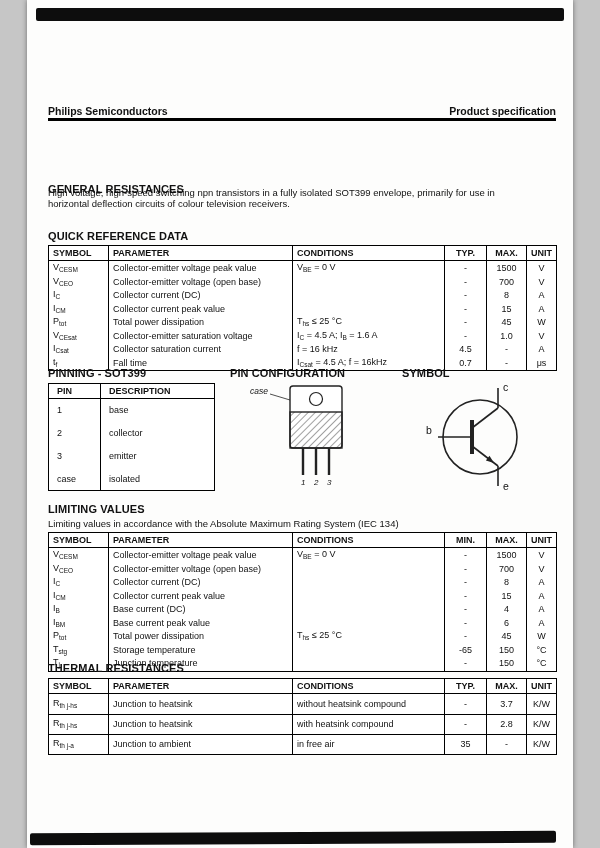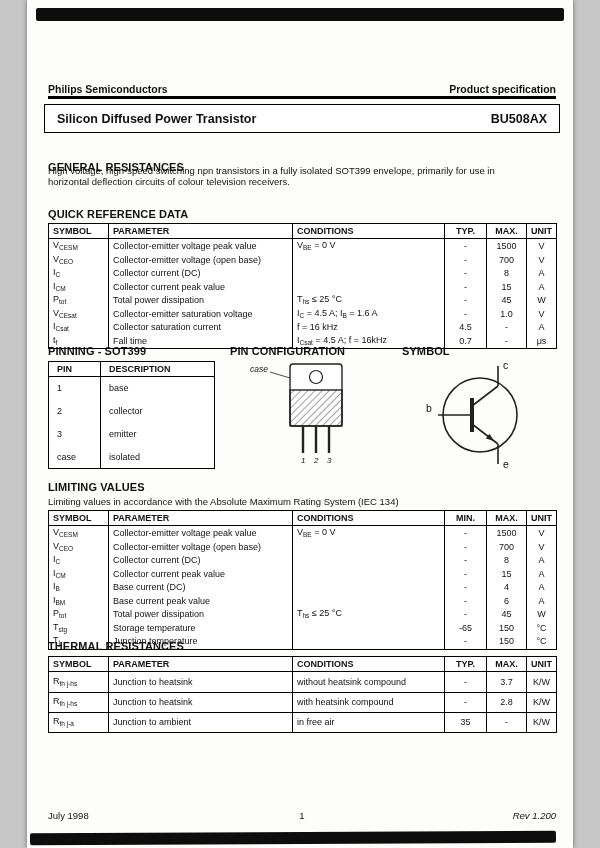--- a/index.html
+++ b/index.html
@@ -12,21 +12,21 @@
     overflow:hidden;
   }
   .page {
     position:absolute; left:27px; top:0; width:546px; height:848px;
     background:#fdfdfc;
     box-shadow:0 0 5px rgba(0,0,0,0.45);
   }
   .scan-bar { position:absolute; background:#0d0d0d; border-radius:2px; z-index:6; }
   .scan-top { left:36px; right:36px; top:8px; height:13px; }
   .scan-bottom { left:30px; right:44px; top:832px; height:12px; transform:rotate(-0.25deg); }
-  .content { position:absolute; inset:0; z-index:3; }
+  .content { position:absolute; inset:0; z-index:3;margin-top:22px; }
   .abs { position:absolute; }
 
   
   .doc-header { left:48px; right:44px; top:83px; display:flex; justify-content:space-between; font-weight:bold; font-size:10.5px; }
   .header-rule { left:48px; right:44px; top:96px; height:2.5px; background:#000; }
   .title-box {
     left:44px; right:40px; top:104px; height:29px;
     border:1.6px solid #000; background:#fff;
     display:flex; justify-content:space-between; align-items:center;
     padding:0 12px; font-weight:bold; font-size:12.5px;
@@ -80,24 +80,20 @@
 <div class="scan-bar scan-bottom"></div>
 
 <div class="content">
 
   <div class="abs doc-header">
     <span>Philips Semiconductors</span>
     <span>Product specification</span>
   </div>
   <div class="abs header-rule"></div>
 
-  <div class="abs title-box">
-    <span>Silicon Diffused Power Transistor</span>
-    <span>BU508AX</span>
-  </div>
 
   <div class="abs sec-h" style="left:48px; top:161px;">GENERAL RESISTANCES</div>
   <div class="abs body-text" style="left:48px; top:165px; width:490px;">High voltage, high-speed switching npn transistors in a fully isolated SOT399 envelope, primarily for use in horizontal deflection circuits of colour television receivers.</div>
 
   <div class="abs sec-h" style="left:48px; top:208px;">QUICK REFERENCE DATA</div>
   <table class="abs data-table" style="left:48px; top:223px;">
     <colgroup>
         <col class="c-sym">
         <col class="c-par">
         <col class="c-con">

